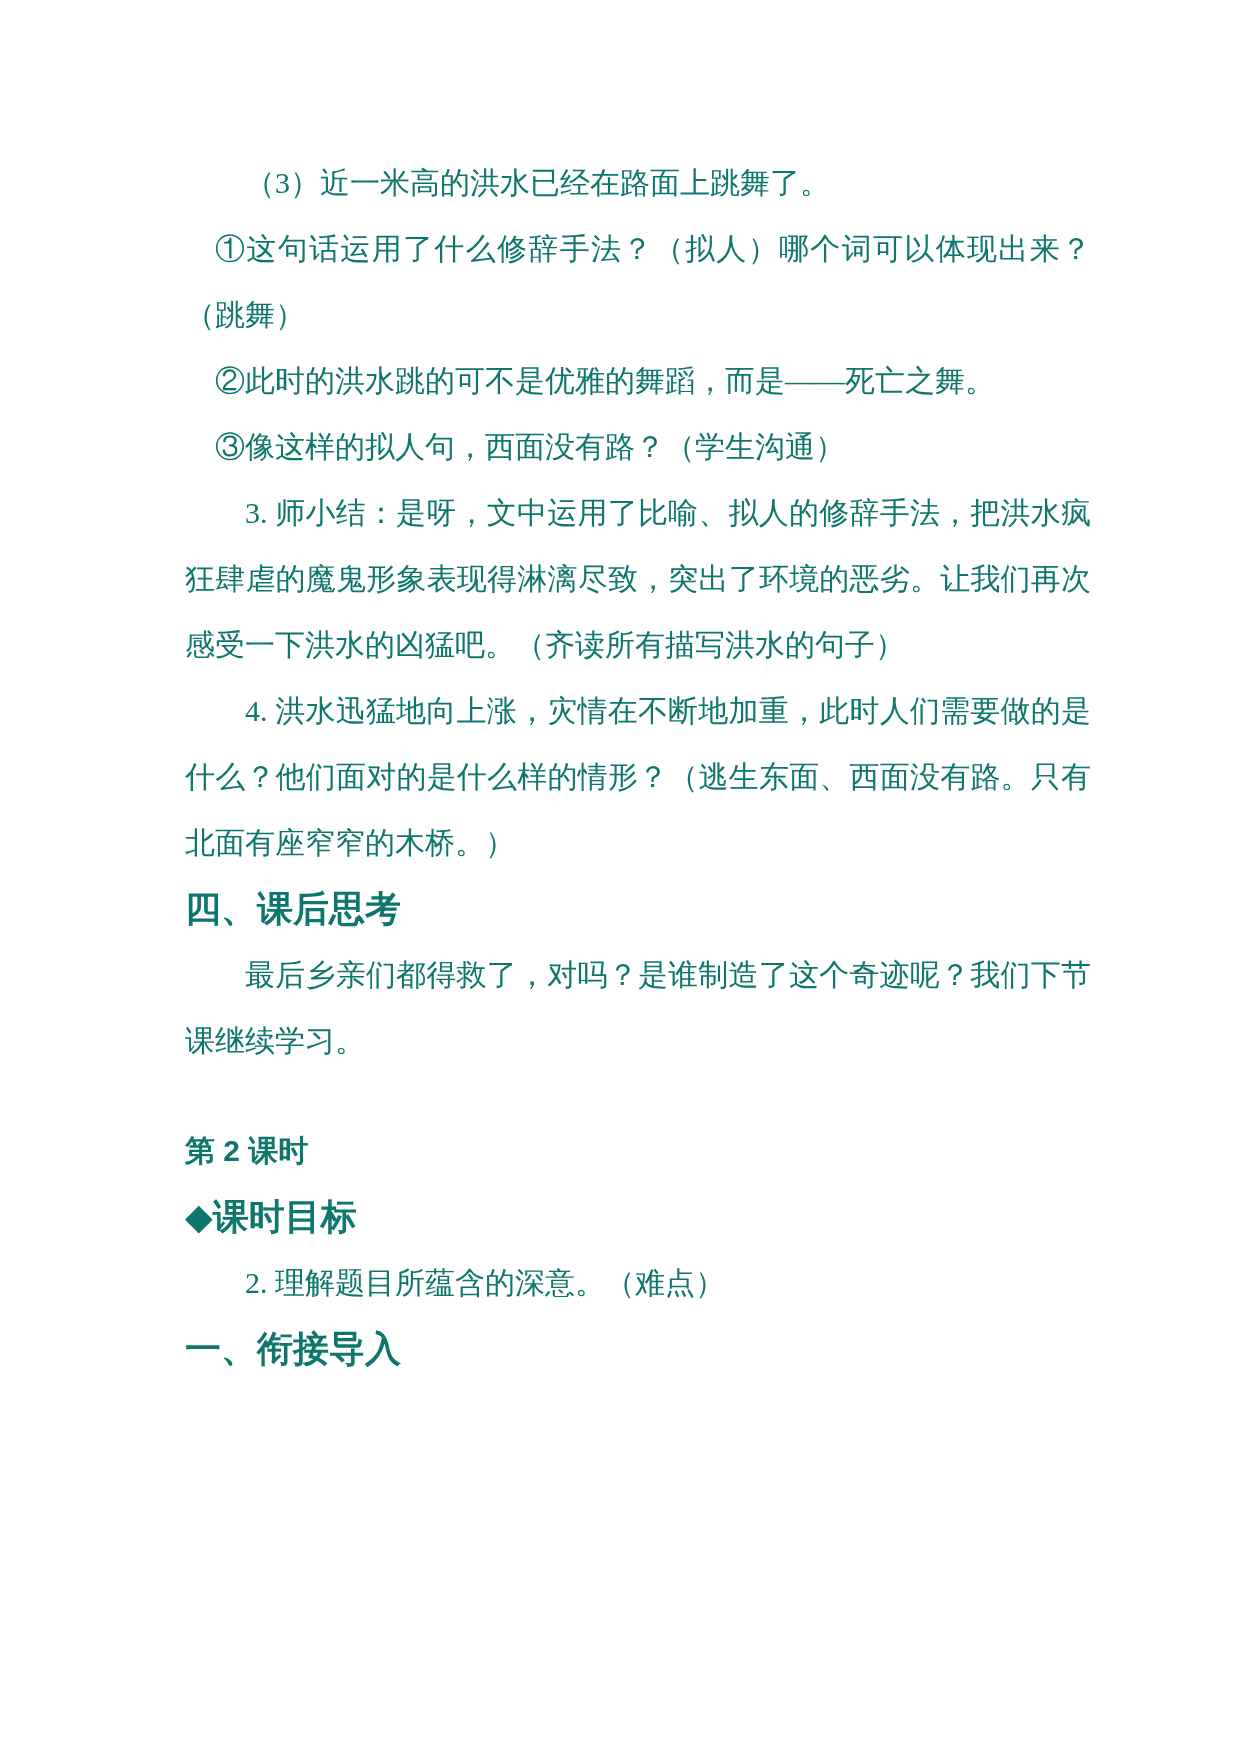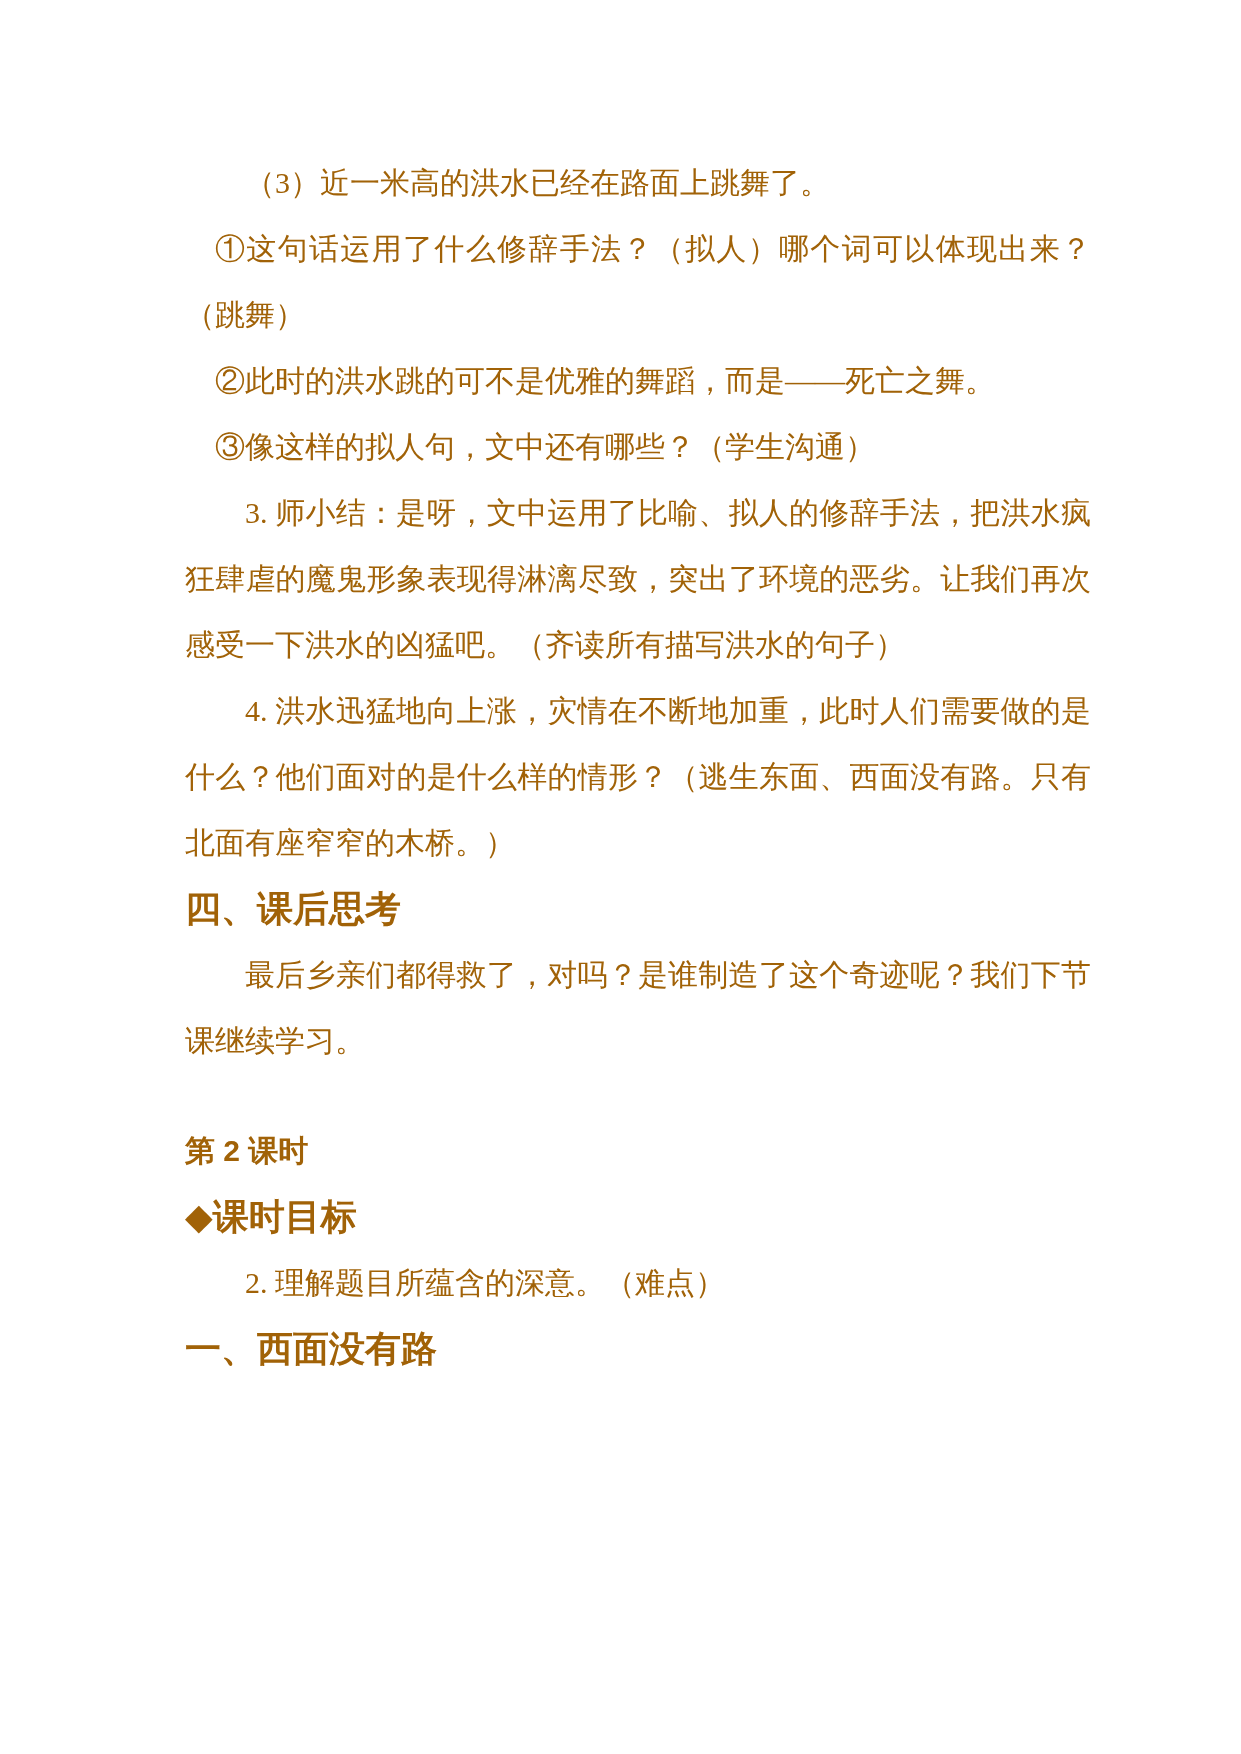--- a/index.html
+++ b/index.html
@@ -11,21 +11,21 @@
     width: 1241px;
     height: 1754px;
     position: relative;
   }
   .page {
     box-sizing: border-box;
     width: 1241px;
     height: 1754px;
     padding: 150px 150px 0 185px;
     background: #ffffff;
-    color: #a16207;
+    color: #0f766e;
     font-family: "Liberation Serif", "DejaVu Serif", serif;
     font-size: 30px;
     line-height: 66px;
   }
   .page p {
     margin: 0;
     padding: 0;
     text-align: justify;
   }
   .indent-1 { text-indent: 1em; }
@@ -46,22 +46,22 @@
   }
   .space-before { margin-top: 44px !important; }
 </style>
 </head>
 <body>
 
 <div class="page">
   <p class="indent-2">（3）近一米高的洪水已经在路面上跳舞了。</p>
   <p class="indent-1">①这句话运用了什么修辞手法？（拟人）哪个词可以体现出来？（跳舞）</p>
   <p class="indent-1">②此时的洪水跳的可不是优雅的舞蹈，而是——死亡之舞。</p>
-  <p class="indent-1">③像这样的拟人句，文中还有哪些？（学生沟通）</p>
+  <p class="indent-1">③像这样的拟人句，西面没有路？（学生沟通）</p>
   <p class="indent-2">3. 师小结：是呀，文中运用了比喻、拟人的修辞手法，把洪水疯狂肆虐的魔鬼形象表现得淋漓尽致，突出了环境的恶劣。让我们再次感受一下洪水的凶猛吧。（齐读所有描写洪水的句子）</p>
   <p class="indent-2">4. 洪水迅猛地向上涨，灾情在不断地加重，此时人们需要做的是什么？他们面对的是什么样的情形？（逃生东面、西面没有路。只有北面有座窄窄的木桥。）</p>
   <p class="heading">四、课后思考</p>
   <p class="indent-2">最后乡亲们都得救了，对吗？是谁制造了这个奇迹呢？我们下节课继续学习。</p>
   <p class="center-heading space-before">第 2 课时</p>
   <p class="heading">◆课时目标</p>
   <p class="indent-2">2. 理解题目所蕴含的深意。（难点）</p>
-  <p class="heading">一、西面没有路</p>
+  <p class="heading">一、衔接导入</p>
 </div>
 
 </body></html>

